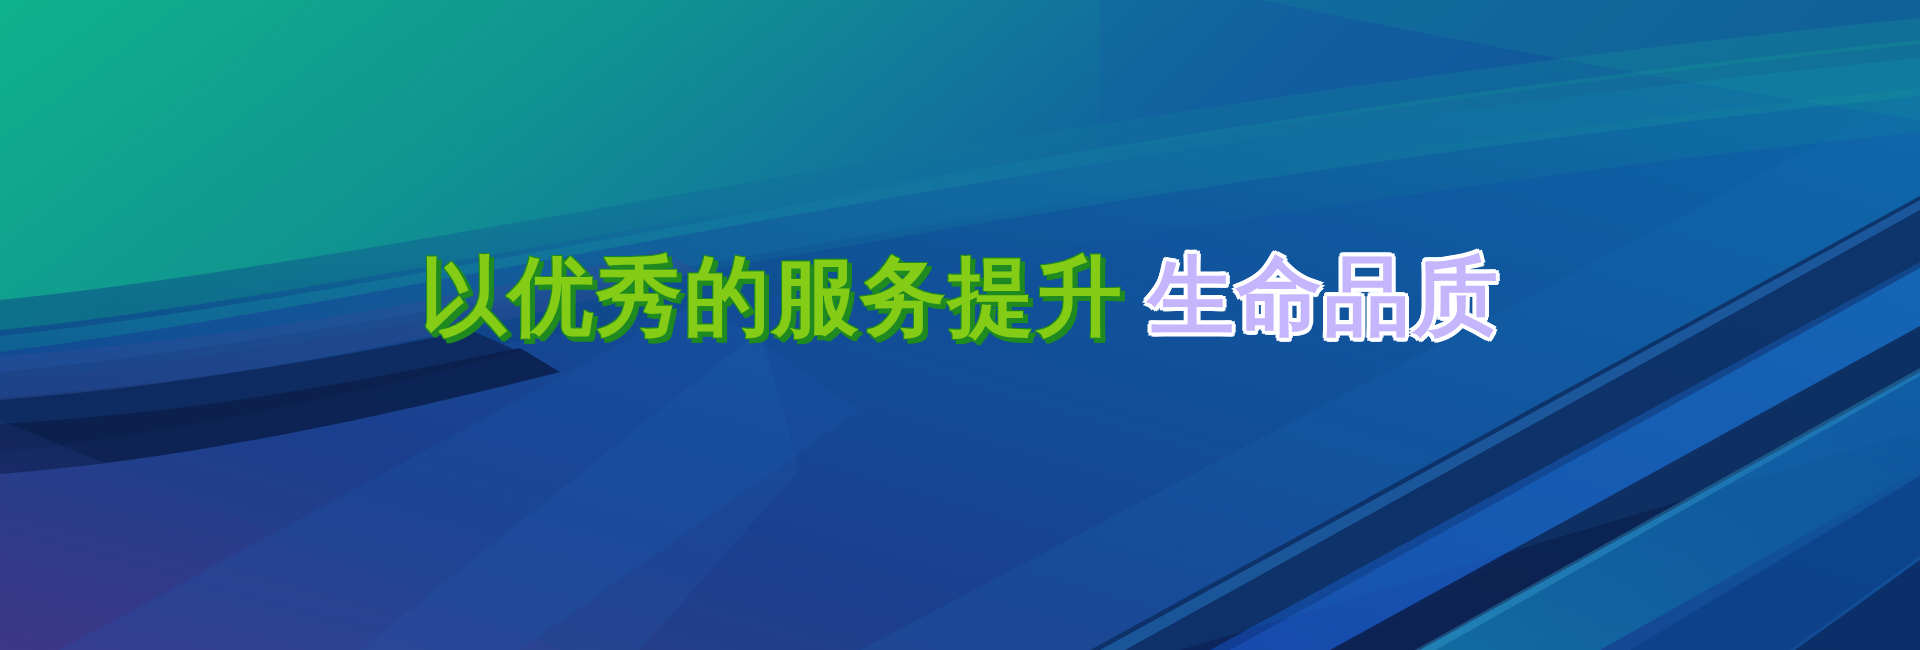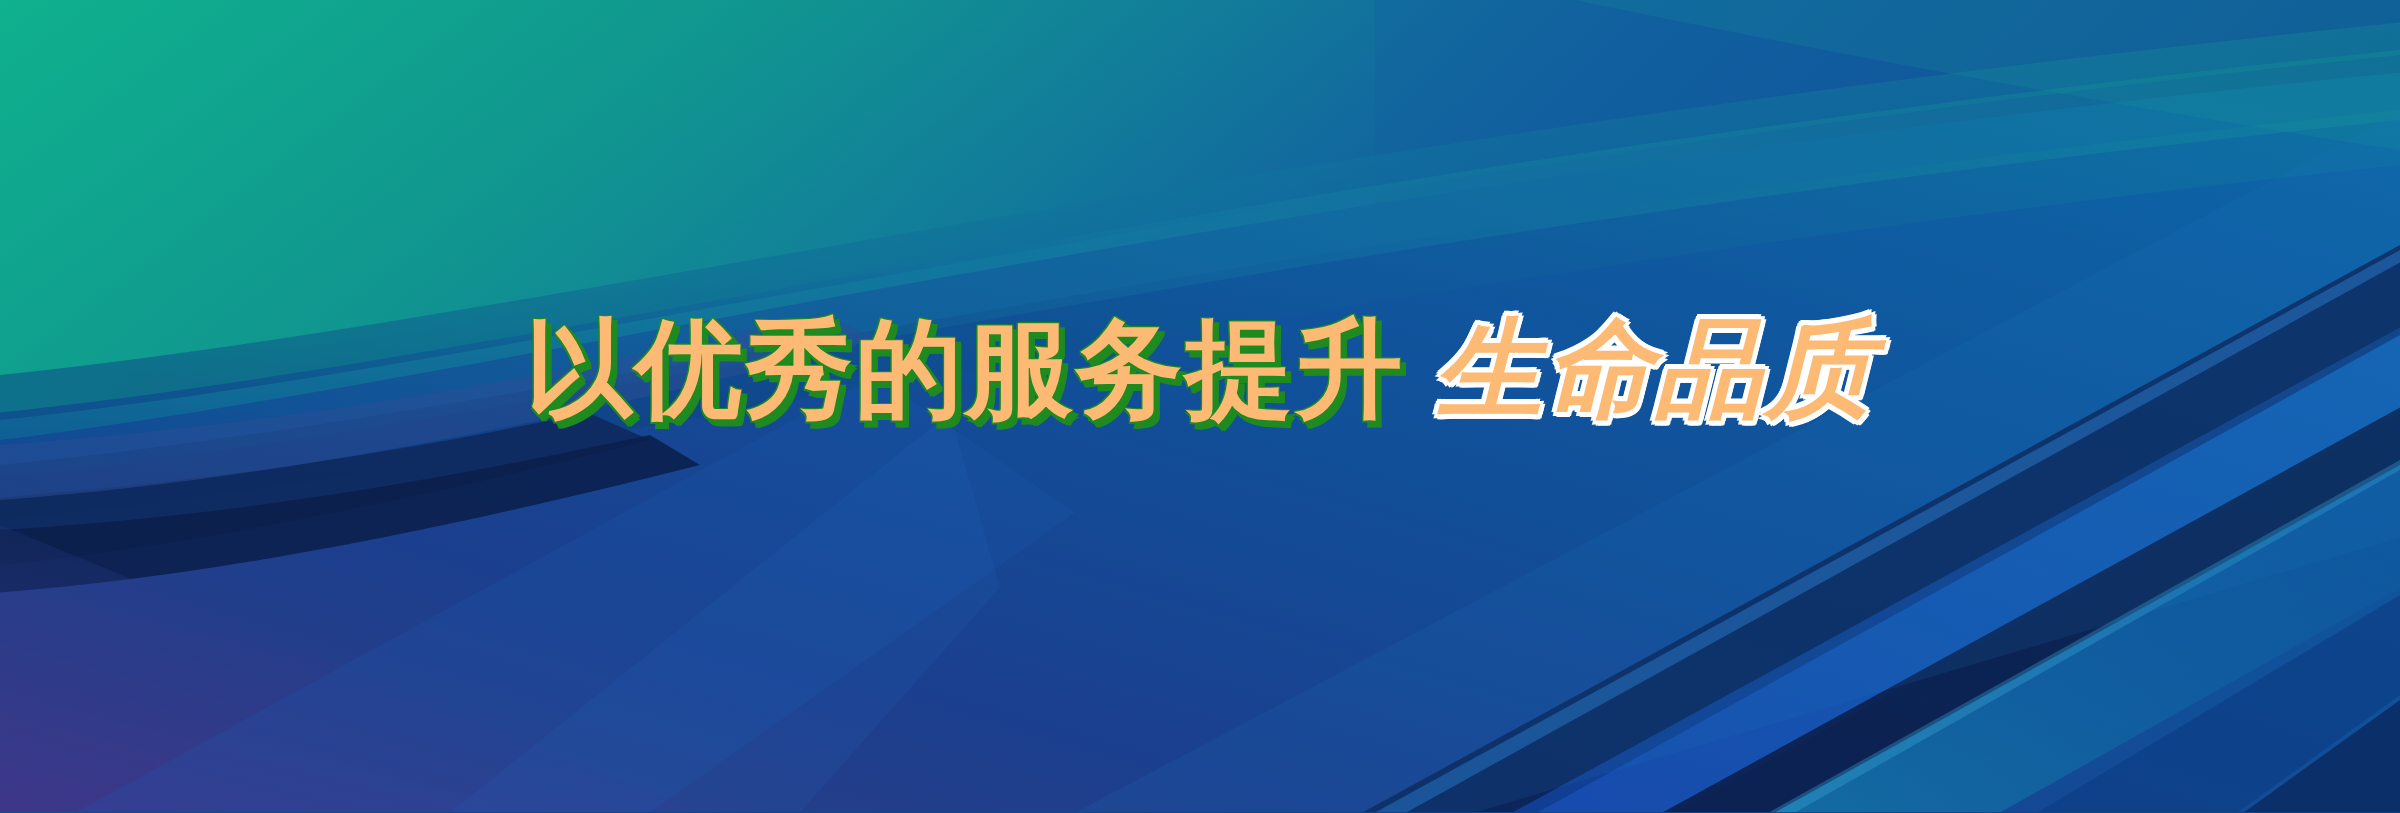--- a/index.html
+++ b/index.html
@@ -41,46 +41,45 @@
     margin-top: -58px;
     white-space: nowrap;
     font-size: 86px;
     font-weight: 700;
     letter-spacing: 2px;
     line-height: 1;
     pointer-events: auto;
   }
   
   .seg-white {
-    color: #fdba74;
+    color: #84cc16;
     text-shadow:
        4px 4px 0 #1f8a1f,
        5px 5px 0 #1f8a1f,
        3px 5px 0 #1f8a1f,
        5px 3px 0 #1f8a1f,
       -1px -1px 0 #1f8a1f,
        1px -1px 0 #1f8a1f,
       -1px  1px 0 #1f8a1f;
   }
   
   .seg-green {
-    color: #fdba74;
+    color: #c4b5fd;
     margin-left: 24px;
     text-shadow:
       -3px -3px 0 #ffffff,
        3px -3px 0 #ffffff,
       -3px  3px 0 #ffffff,
        3px  3px 0 #ffffff,
        0px -4px 0 #ffffff,
        0px  4px 0 #ffffff,
       -4px  0px 0 #ffffff,
        4px  0px 0 #ffffff,
       -2px -4px 0 #ffffff,
        2px  4px 0 #ffffff;
-    font-style: italic;
   }
 </style>
 </head>
 <body>
 
 <div id="banner">
 
   <svg class="bg-layer" viewBox="0 0 1920 650" preserveAspectRatio="none" xmlns="http://www.w3.org/2000/svg">
     <defs>
       <linearGradient id="gBase" x1="0" y1="0" x2="1" y2="0.35">

